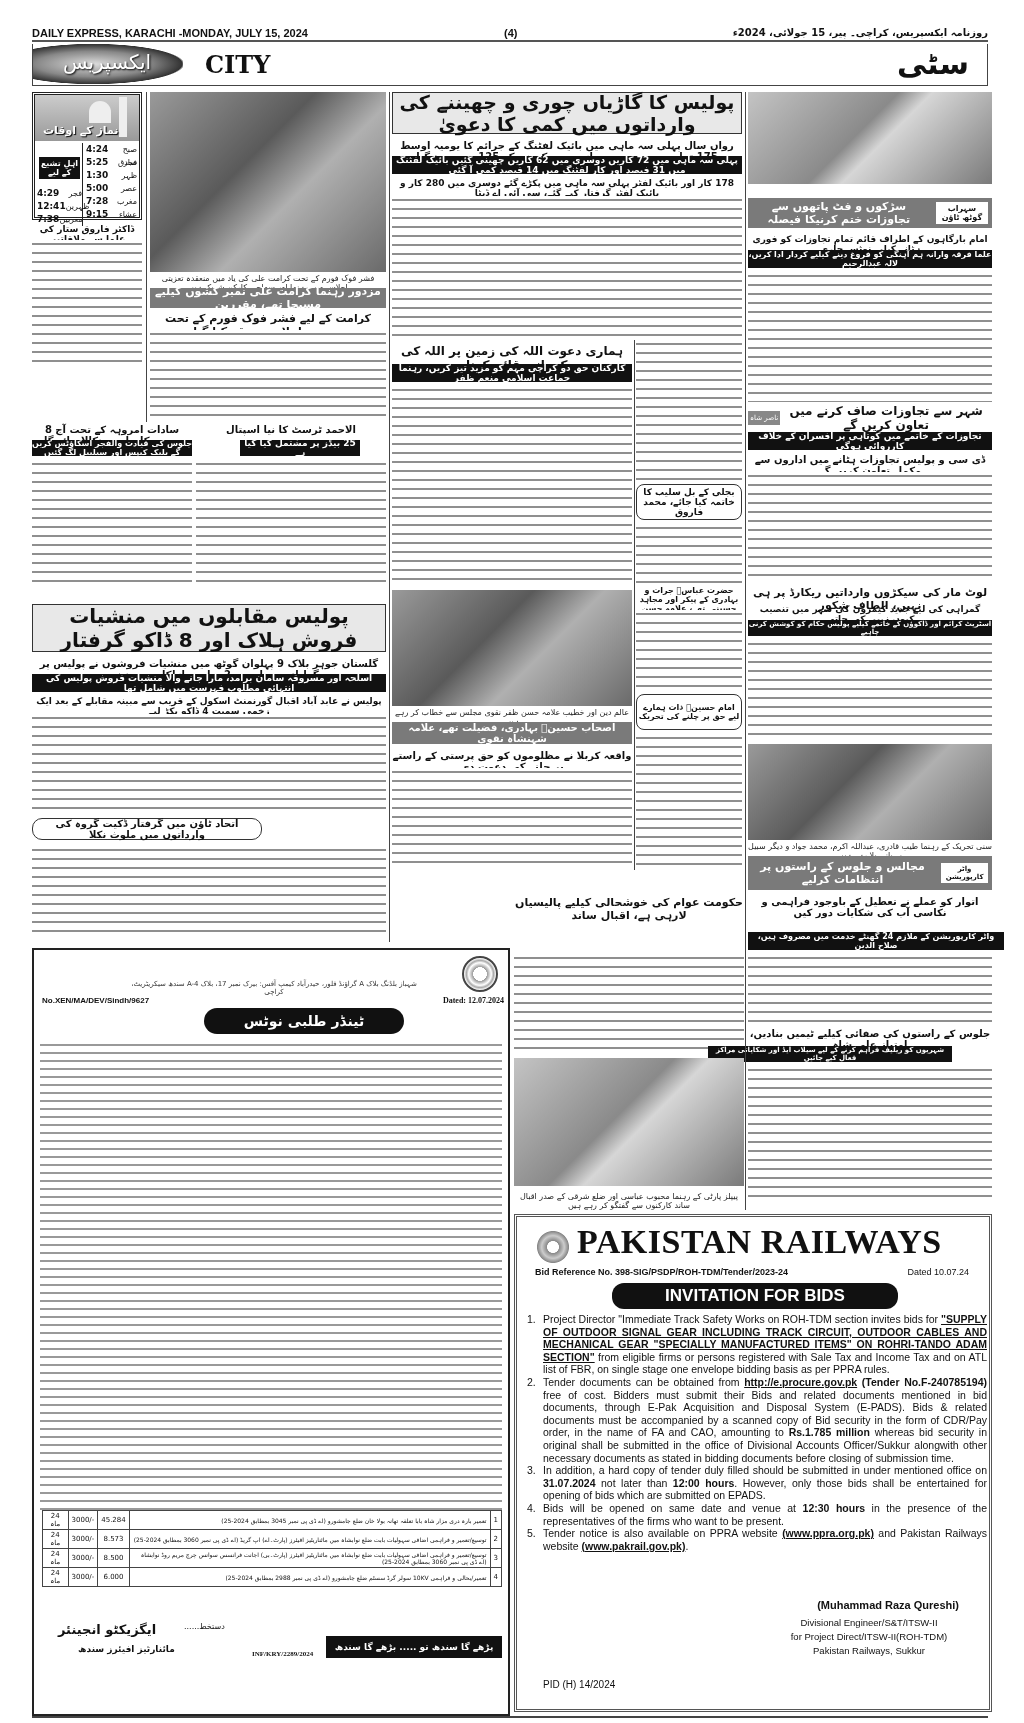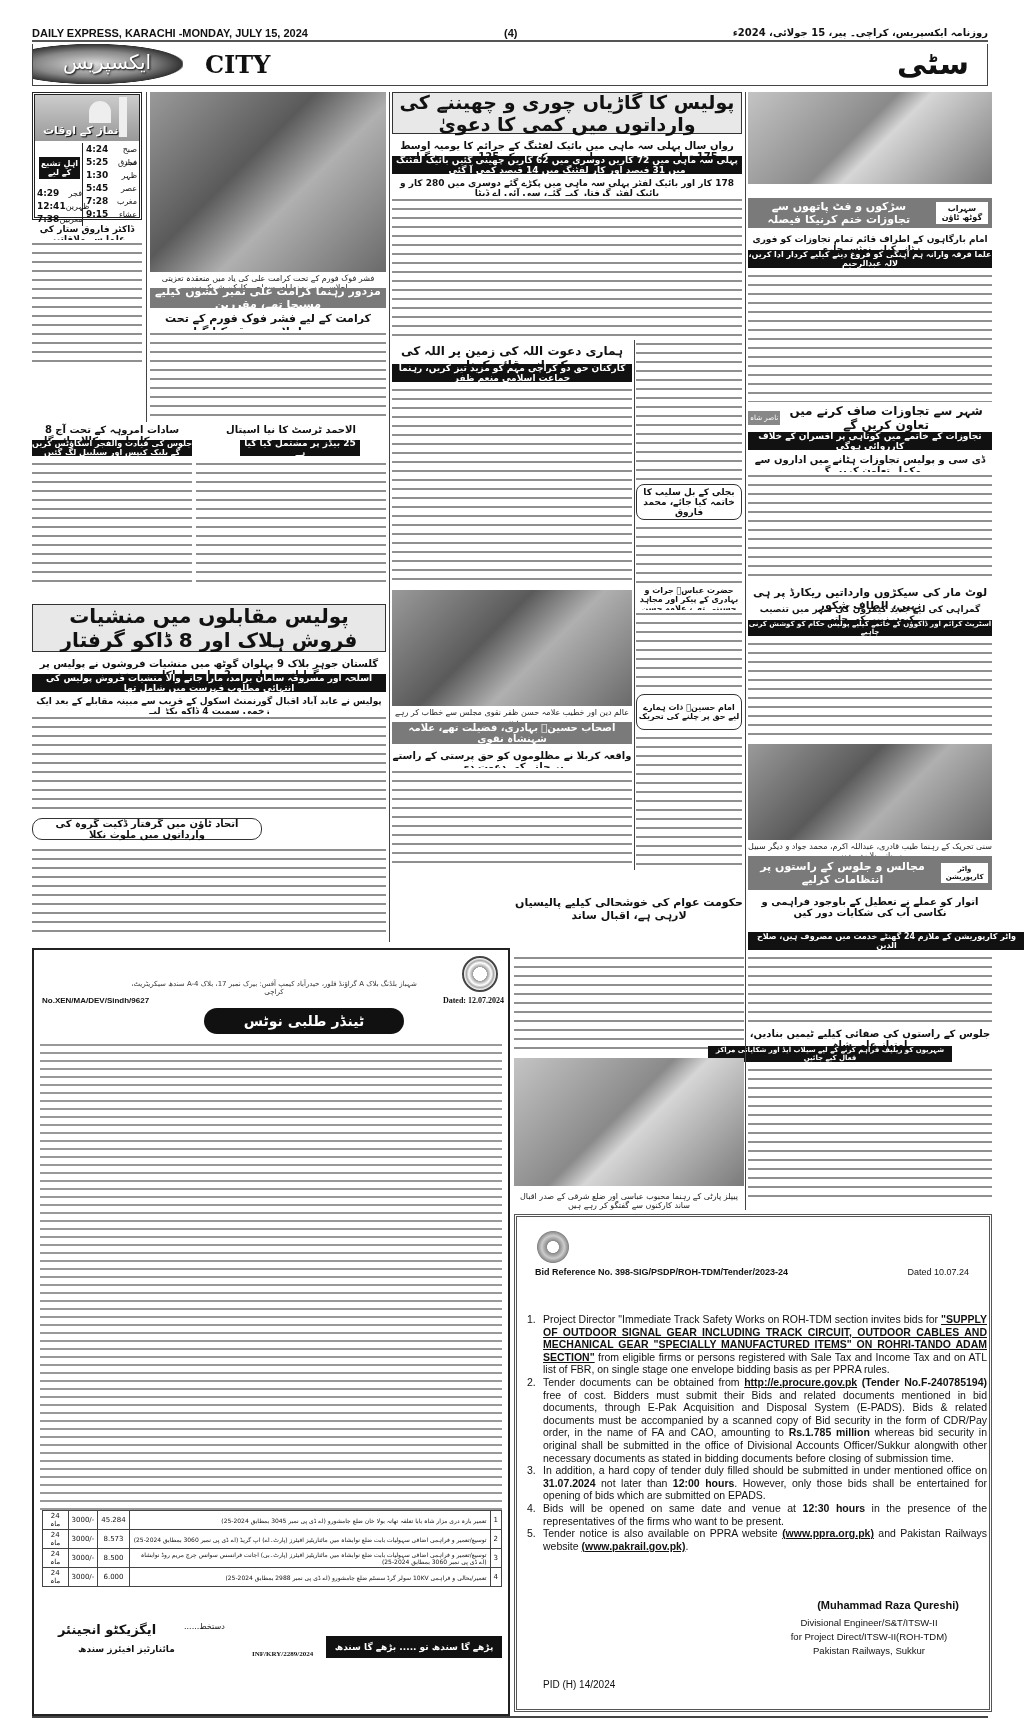--- a/index.html
+++ b/index.html
@@ -114,21 +114,21 @@
         </div>
       <div class="row">
           <span>5:25</span>
           <span class="n">فجر</span>
         </div>
       <div class="row">
           <span>1:30</span>
           <span class="n">ظہر</span>
         </div>
       <div class="row">
-          <span>5:45</span>
+          <span>5:00</span>
           <span class="n">عصر</span>
         </div>
       <div class="row">
           <span>7:28</span>
           <span class="n">مغرب</span>
         </div>
       <div class="row">
           <span>9:15</span>
           <span class="n">عشاء</span>
         </div>
@@ -209,21 +209,21 @@
 <div class="abs photo" style="left:748px;top:744px;width:244px;height:96px"></div>
 <div class="abs caption" style="left:748px;top:842px;width:244px">سنی تحریک کے رہنما طیب قادری، عبداللہ اکرم، محمد جواد و دیگر سبیل پر پانی پلا رہے ہیں</div>
 <div class="abs grey-strip" style="left:748px;top:856px;width:244px;height:34px;font-size:11px;justify-content:flex-start;padding-right:4px">
   <span style="background:#fff;color:#111;font-size:7px;padding:2px 3px;margin-left:4px">واٹر کارپوریشن</span>
   <span>مجالس و جلوس کے راستوں پر انتظامات کرلیے</span>
 </div>
 <div class="abs sub" style="left:748px;top:896px;width:244px;font-size:10px">اتوار کو عملے نے تعطیل کے باوجود فراہمی و نکاسی آب کی شکایات دور کیں</div>
 
 <div class="abs sub" style="left:514px;top:896px;width:230px;font-size:11px">حکومت عوام کی خوشحالی کیلیے پالیسیاں لارہی ہے، اقبال ساند</div>
 <div class="abs black-strip" style="left:514px;top:988px;width:230px;height:24px;font-size:8px">بلاول بھٹو کی نگرانی میں کراچی سے کشمور تک ترقیاتی کام جاری ہیں، محبوب عباسی</div>
-<div class="abs black-strip" style="left:748px;top:932px;width:277px;height:18px;font-size:8px">واٹر کارپوریشن کے ملازم 24 گھنٹے خدمت میں مصروف ہیں، صلاح الدین</div>
+<div class="abs black-strip" style="left:748px;top:932px;width:256px;height:18px;font-size:8px">واٹر کارپوریشن کے ملازم 24 گھنٹے خدمت میں مصروف ہیں، صلاح الدین</div>
 <div class="abs text-block" style="left:514px;top:954px;width:230px;height:100px"></div>
 <div class="abs text-block" style="left:748px;top:954px;width:244px;height:70px"></div>
 <div class="abs sub" style="left:748px;top:1028px;width:244px;font-size:10px">جلوس کے راستوں کی صفائی کیلیے ٹیمیں بنادیں، امتیاز علی شاہ</div>
 <div class="abs black-strip" style="left:708px;top:1046px;width:244px;height:16px;font-size:7px">شہریوں کو ریلیف فراہم کرنے کے لیے سیلاب ایڈ اور شکایاتی مراکز فعال کیے جائیں</div>
 <div class="abs text-block" style="left:748px;top:1066px;width:244px;height:138px"></div>
 <div class="abs photo light" style="left:514px;top:1058px;width:230px;height:128px"></div>
 <div class="abs caption" style="left:514px;top:1192px;width:230px">پیپلز پارٹی کے رہنما محبوب عباسی اور ضلع شرقی کے صدر اقبال ساند کارکنوں سے گفتگو کر رہے ہیں</div>
 
 <div class="abs ad-sindh">
   <div class="emblem"></div>
@@ -266,22 +266,24 @@
     </table>
   <div class="sig1">ایگزیکٹو انجینئر</div>
   <div class="sign">دستخط......</div>
   <div class="sig2">مائنارٹیز افیئرز سندھ</div>
   <div class="inf">INF/KRY/2289/2024</div>
   <div class="slogan">پڑھے گا سندھ تو ..... بڑھے گا سندھ</div>
 </div>
 
 <div class="abs ad-rail">
   <div class="emb"></div>
+  <div class="name">PAKISTAN RAILWAYS</div>
   <div class="bidref">Bid Reference No. 398-SIG/PSDP/ROH-TDM/Tender/2023-24</div>
   <div class="dated">Dated 10.07.24</div>
+  <div class="pill">INVITATION FOR BIDS</div>
   <ol>
     <li>
       <span class="num">1.</span>
       <span>Project Director "Immediate Track Safety Works on ROH-TDM section invites bids for </span><u>"SUPPLY OF OUTDOOR SIGNAL GEAR INCLUDING TRACK CIRCUIT, OUTDOOR CABLES AND MECHANICAL GEAR "SPECIALLY MANUFACTURED ITEMS" ON ROHRI-TANDO ADAM SECTION"</u><span> from eligible firms or persons registered with Sale Tax and Income Tax and on ATL list of FBR, on single stage one envelope bidding basis as per PPRA rules.</span>
     </li>
     <li>
       <span class="num">2.</span>
       <span>Tender documents can be obtained from </span><u>http://e.procure.gov.pk</u><b> (Tender No.F-240785194)</b><span> free of cost. Bidders must submit their Bids and related documents mentioned in bid documents, through E-Pak Acquisition and Disposal System (E-PADS). Bids &amp; related documents must be accompanied by a scanned copy of Bid security in the form of CDR/Pay order, in the name of FA and CAO, amounting to </span><b>Rs.1.785 million</b><span> whereas bid security in original shall be submitted in the office of Divisional Accounts Officer/Sukkur alongwith other necessary documents as stated in bidding documents before closing of submission time.</span>
     </li>
     <li>

